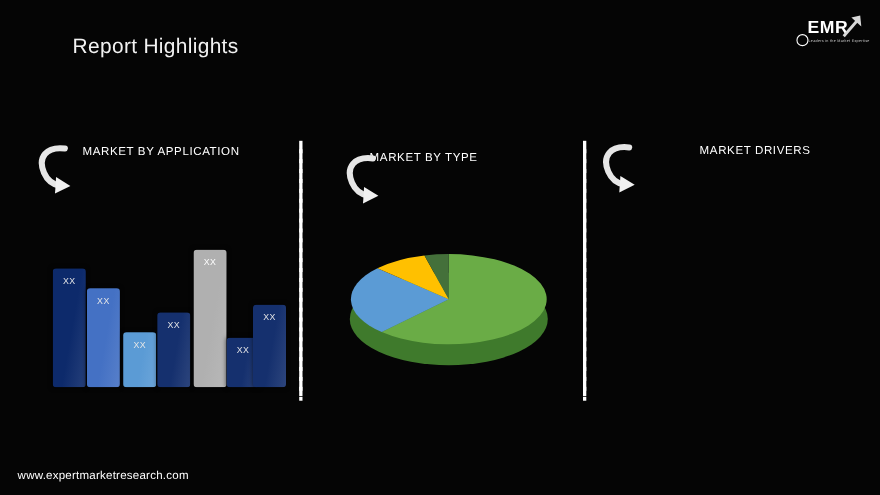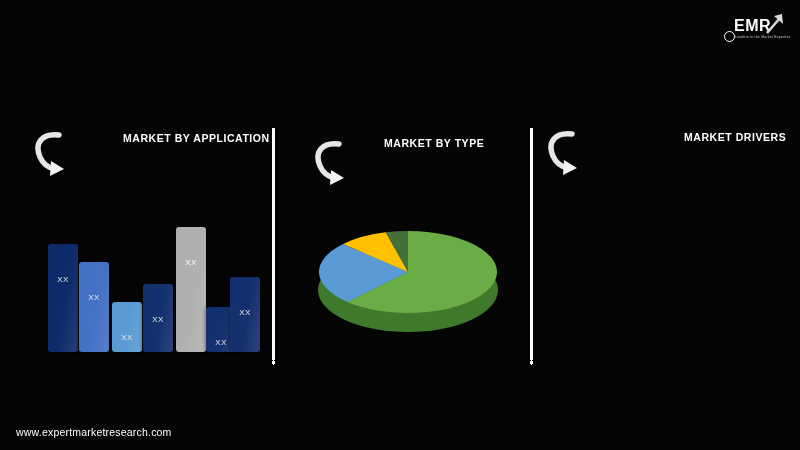--- a/index.html
+++ b/index.html
@@ -29,37 +29,37 @@
   .divider{position:absolute;top:128px;width:3px;height:232px;
      background-image:linear-gradient(#ffffff 0 0);
      background-size:3px 9px;background-repeat:repeat-y;}
   .divider::after{content:"";position:absolute;left:0;top:4.5px;width:3px;height:100%;
      background-image:radial-gradient(circle,#ffffff 45%,transparent 46%);
      background-size:3px 9px;background-repeat:repeat-y;}
   #div1{left:272px;}
   #div2{left:530px;}
 
   
-  .coltitle{position:absolute;font-size:10.5px;font-weight:bold;color:#ffffff;
-            letter-spacing:.55px;white-space:nowrap;margin-left:48px;}
+  .coltitle{position:absolute;font-size:10.5px;font-weight:normal;color:#ffffff;
+            letter-spacing:.55px;white-space:nowrap;}
   #t1{left:75px;top:132px;}
   #t2{left:336px;top:137px;}
   #t3{left:588px;top:131px;padding-left:48px;}
 
   .arrow{position:absolute;width:40px;height:50px;}
   #a1{left:32px;top:131px;}
   #a2{left:312px;top:140px;}
   #a3{left:545px;top:130px;}
 
   
   .bars{position:absolute;left:0;top:0;width:272px;height:450px;}
   .bar{position:absolute;bottom:98px;width:30px;border-radius:3px;
        box-shadow:0 0 4px rgba(0,0,0,.6);}
   .bar .xx{position:absolute;top:7px;left:0;right:0;text-align:center;
-           font-size:8px;color:#e8e8e8;letter-spacing:.4px;margin-top:24px;}
+           font-size:8px;color:#e8e8e8;letter-spacing:.4px;}
   .bar.gray .xx{color:#ffffff;}
 
   
   .piewrap{position:absolute;left:308px;top:222px;width:200px;height:130px;}
   .pie-depth{position:absolute;left:10px;top:26px;width:180px;height:84px;
              border-radius:50%;background:#3f7a2c;}
   .pie-top{position:absolute;left:10px;top:8px;width:180px;height:84px;border-radius:50%;
            overflow:hidden;}
   .pie-top svg{display:block;}
 
@@ -69,20 +69,21 @@
 
   
   .footer{position:absolute;left:16px;bottom:12px;font-size:10.5px;font-weight:normal;
           color:#ffffff;letter-spacing:.2px;}
 </style>
 </head>
 <body>
 
 <div class="slide">
 
+  <div class="eyebrow">Report Highlights</div>
 
   <div class="logo">
     <div class="ring"></div>
     <div class="emr">EMR</div>
     <div class="tag">Leaders in the Market Expertise</div>
     <svg width="22" height="24" viewBox="0 0 22 24">
       <path d="M3 21 L16 6" stroke="#d8d8d8" stroke-width="2.6" fill="none"></path>
       <path d="M18 2 L19 12 L10 4 Z" fill="#d8d8d8"></path>
     </svg>
   </div>

